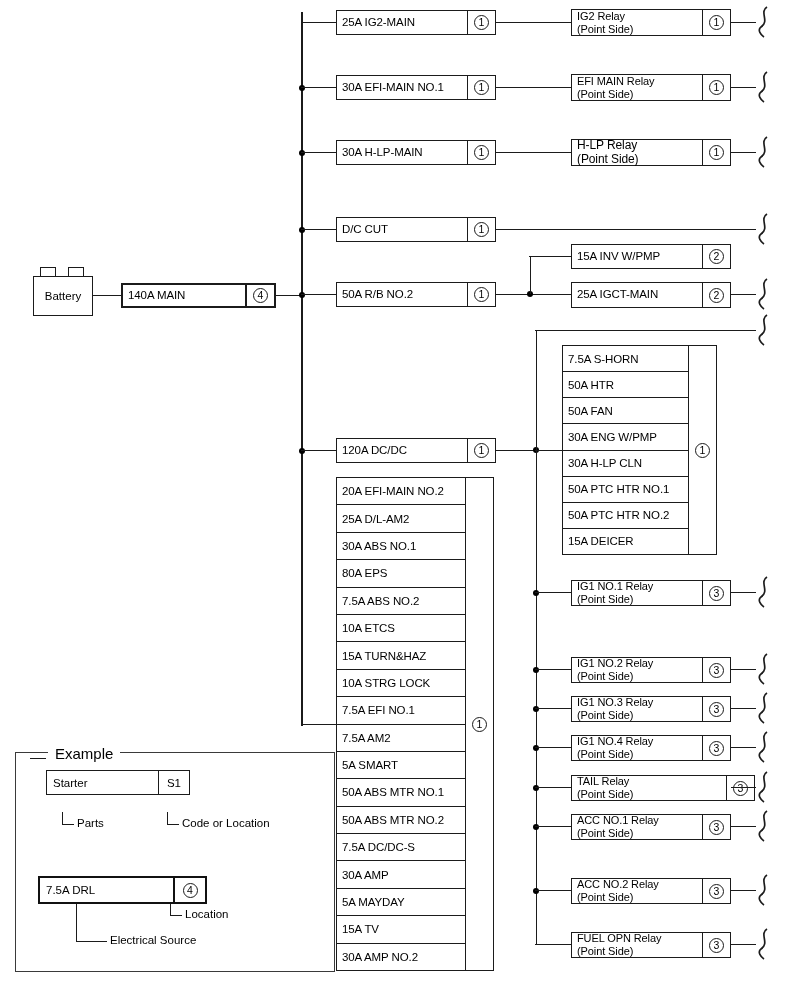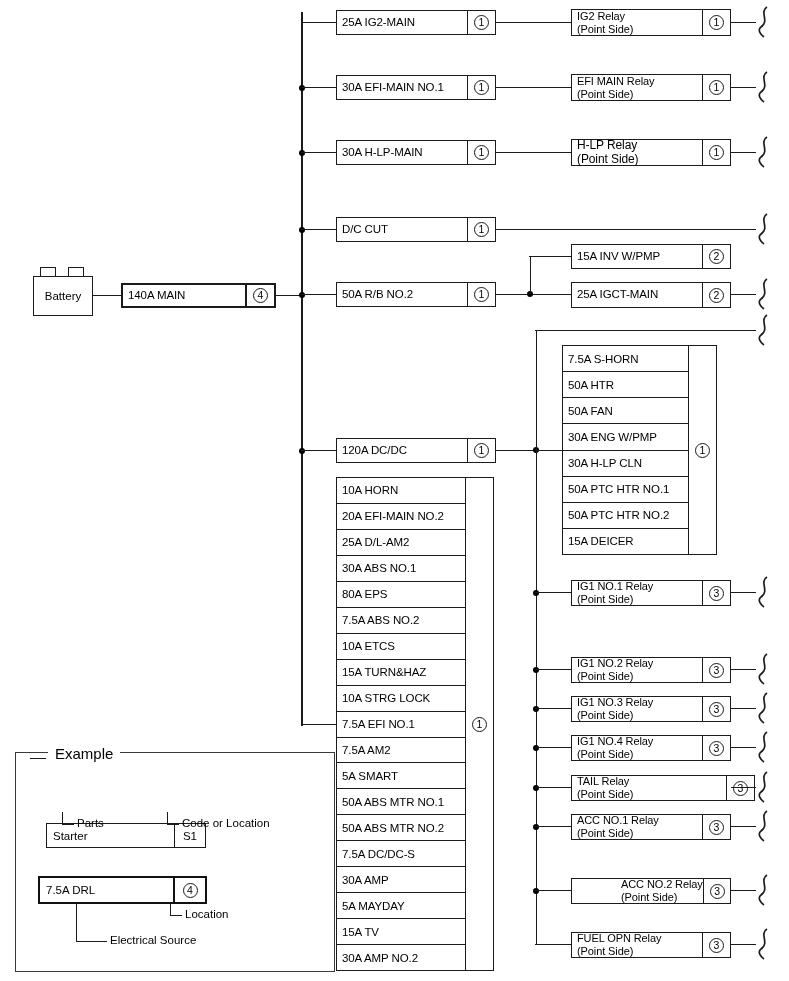--- a/index.html
+++ b/index.html
@@ -335,39 +335,38 @@
     <span class="lbl" style="font-size:11px;"><span>ACC NO.1 Relay</span><br><span>(Point Side)</span></span>
     <span class="code" style="border-left-width:1.4px;">
         <span class="circ">3</span>
       </span>
   </div>
   <div class="hline" style="left:731px;top:826px;width:25px;"></div>
 
   <div class="dot" style="left:533px;top:888px;"></div>
   <div class="hline" style="left:535px;top:890px;width:36px;"></div>
   <div class="box" style="left:571px;top:878px;width:160px;height:26px;border-width:1.2px;">
-    <span class="lbl" style="font-size:11px;margin-left:44px;"><span>ACC NO.2 Relay</span><br><span>(Point Side)</span></span>
+    <span class="lbl" style="font-size:11px;"><span>ACC NO.2 Relay</span><br><span>(Point Side)</span></span>
     <span class="code" style="border-left-width:1.2px;">
         <span class="circ">3</span>
       </span>
   </div>
   <div class="hline" style="left:731px;top:890px;width:25px;"></div>
 
   <div class="hline" style="left:535px;top:944px;width:36px;"></div>
   <div class="box" style="left:571px;top:932px;width:160px;height:26px;border-width:1.2px;">
     <span class="lbl" style="font-size:11px;"><span>FUEL OPN Relay</span><br><span>(Point Side)</span></span>
     <span class="code" style="border-left-width:1.2px;">
         <span class="circ">3</span>
       </span>
   </div>
   <div class="hline" style="left:731px;top:944px;width:25px;"></div>
 
   <div class="stack" style="left:336px;top:477px;width:158px;height:494px;">
     <div class="rows">
-      <div class="row">10A HORN</div>
       <div class="row">20A EFI-MAIN NO.2</div>
       <div class="row">25A D/L-AM2</div>
       <div class="row">30A ABS NO.1</div>
       <div class="row">80A EPS</div>
       <div class="row">7.5A ABS NO.2</div>
       <div class="row">10A ETCS</div>
       <div class="row">15A TURN&amp;HAZ</div>
       <div class="row">10A STRG LOCK</div>
       <div class="row">7.5A EFI NO.1</div>
       <div class="row">7.5A AM2</div>
@@ -426,21 +425,21 @@
     </svg>
   <svg class="squig" style="left:756px;top:927px;" viewBox="0 0 16 34">
       <path d="M11 2 C3 7, 14 16, 5 22 C1 25, 5 30, 8 32" stroke="#1b1b1b" stroke-width="1.7" fill="none"></path>
     </svg>
 
   <div id="example-frame" style="left:15px;top:752px;width:320px;height:220px;"></div>
   <div id="example-title" style="left:48px;top:745px;">Example</div>
 
   <div class="leader h" style="left:30px;top:758px;width:16px;"></div>
 
-  <div class="ex-box thin" style="left:46px;top:823px;width:160px;height:25px;justify-content:center;">
+  <div class="ex-box thin" style="left:46px;top:770px;width:144px;height:25px;justify-content:center;">
     <span class="lbl">Starter</span>
     <span class="code">S1</span>
   </div>
 
   <div class="leader v" style="left:62px;top:812px;height:13px;"></div>
   <div class="leader h" style="left:62px;top:824px;width:12px;"></div>
   <div class="ann" style="left:77px;top:817px;">Parts</div>
 
   <div class="leader v" style="left:167px;top:812px;height:13px;"></div>
   <div class="leader h" style="left:167px;top:824px;width:12px;"></div>

